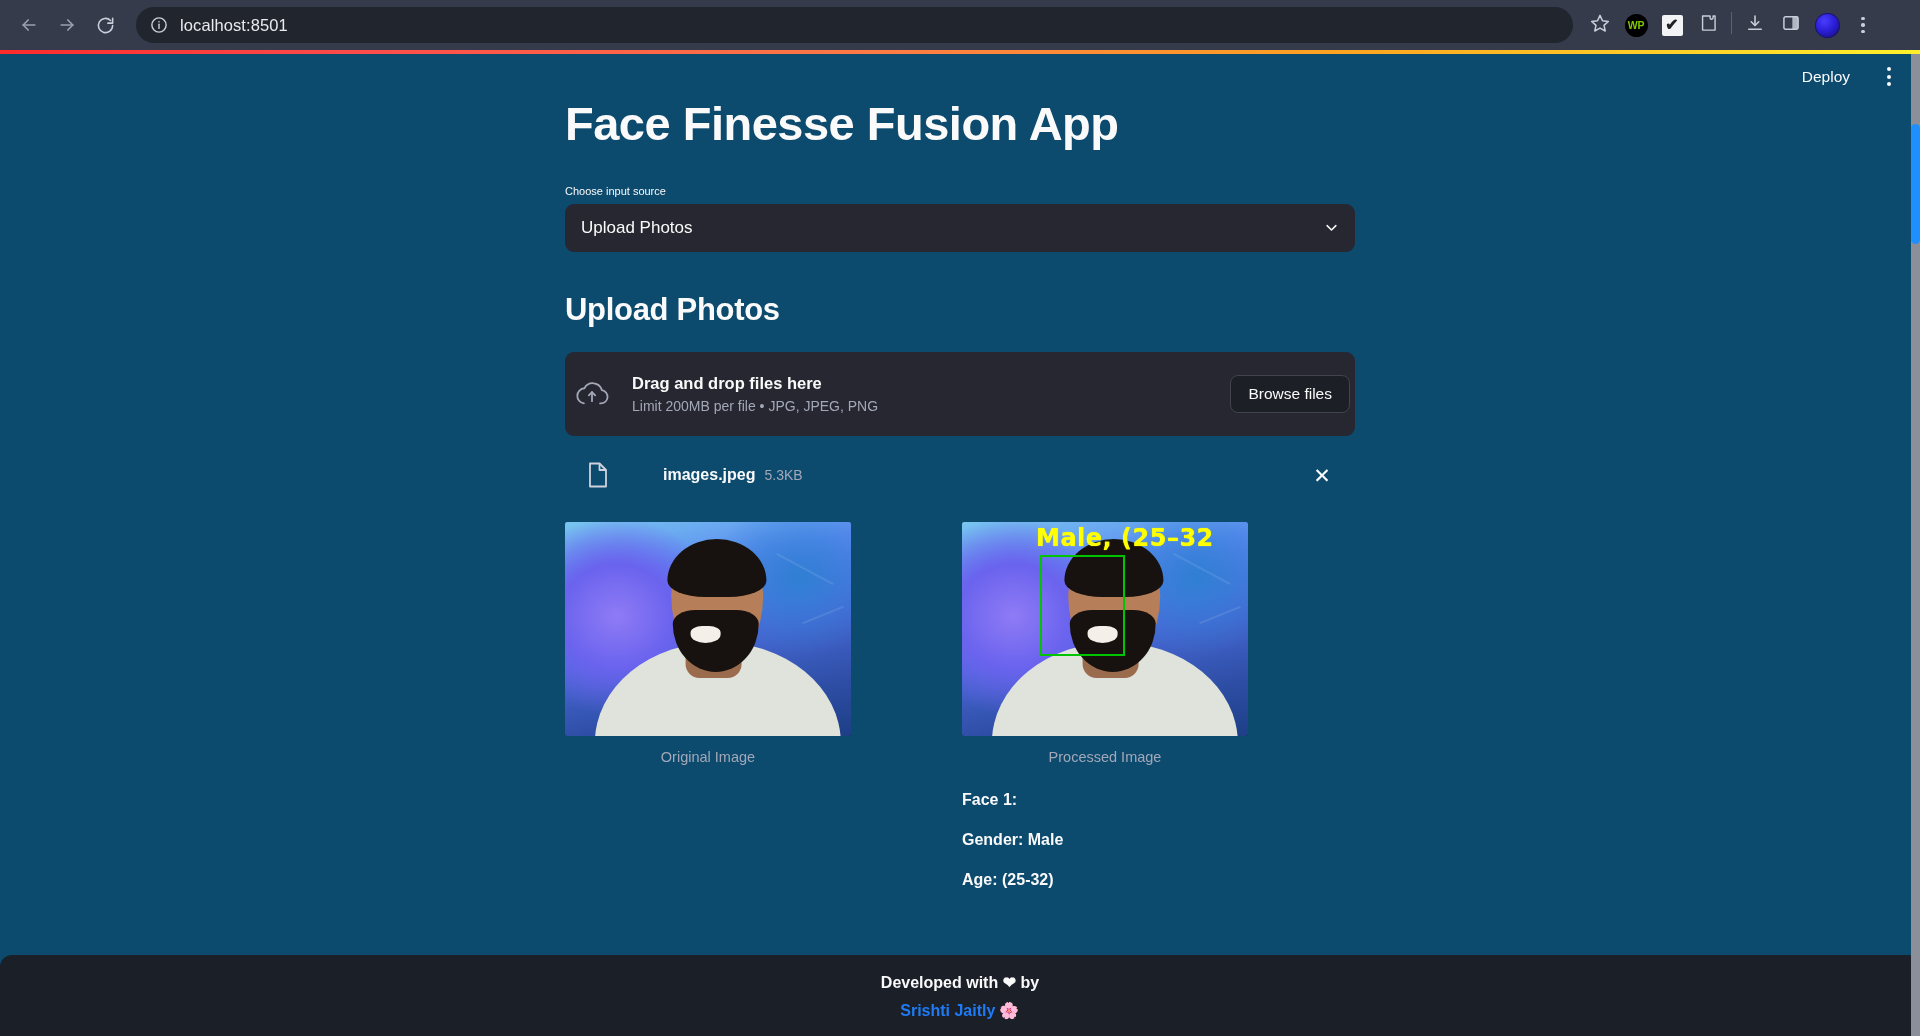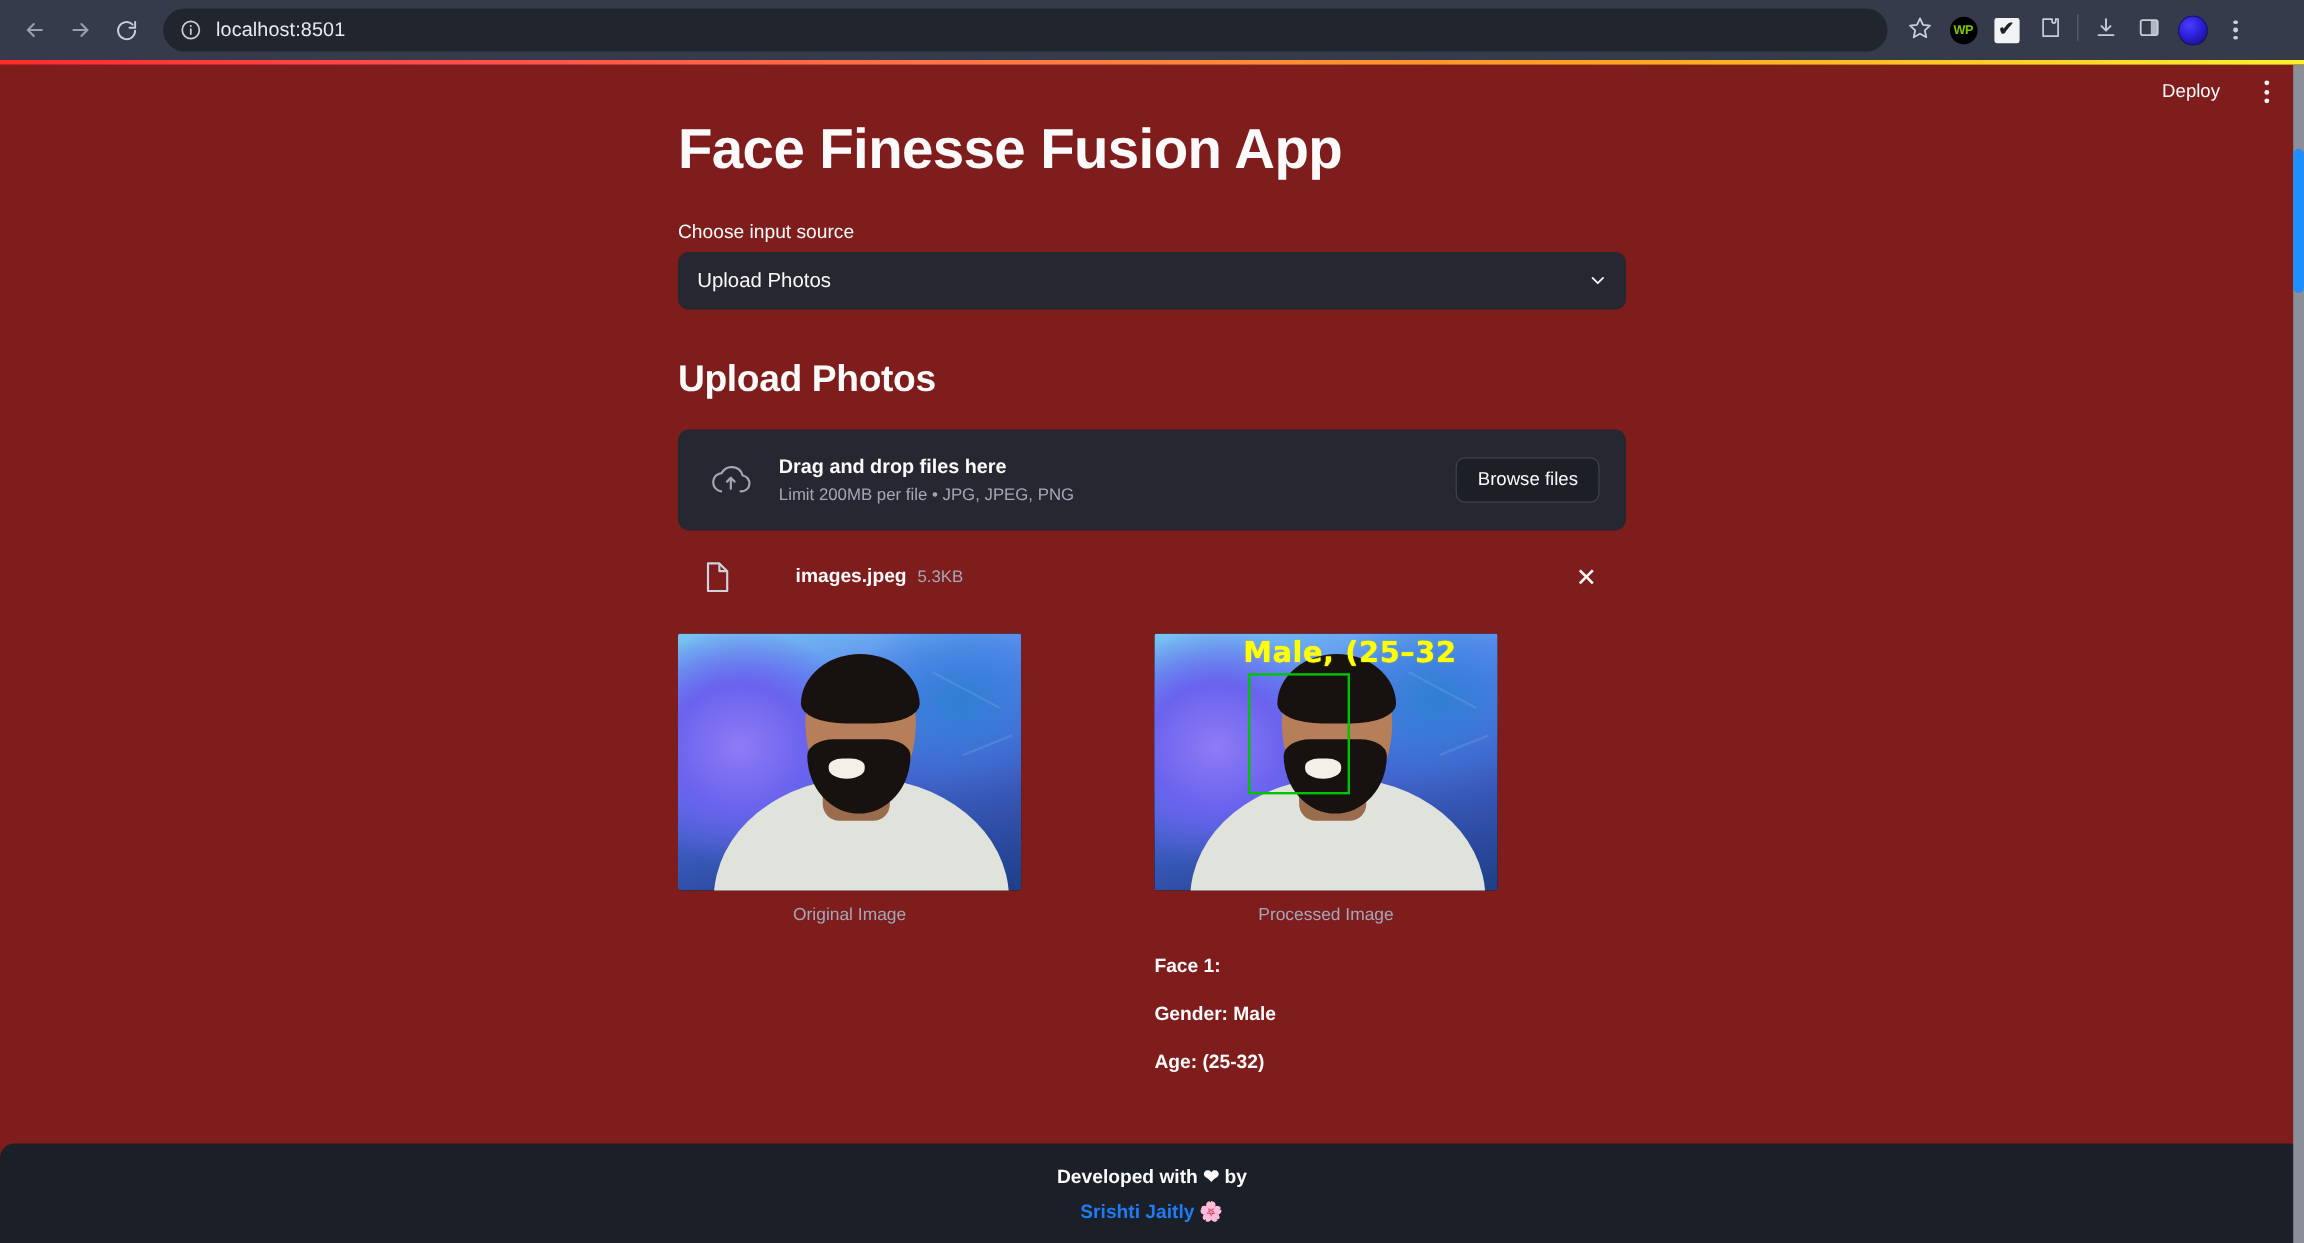--- a/index.html
+++ b/index.html
@@ -109,21 +109,21 @@
   .grad-bar {
     height: 4px;
     width: 100%;
     background: linear-gradient(90deg, #ff2b2b 0%, #ff4b4b 18%, #ff7a45 45%, #ffa421 70%, #fff02b 100%);
   }
 
   
   .app {
     position: relative;
     height: 982px;
-    background: #7f1d1d;
+    background: #0c4a6e;
     overflow: hidden;
   }
 
   .app-header {
     position: absolute;
     top: 0; right: 0;
     height: 45px;
     display: flex;
     align-items: center;
     gap: 18px;
@@ -162,21 +162,21 @@
   h2.section-title {
     color: #fafafa;
     font-size: 31px;
     font-weight: 700;
     letter-spacing: -.3px;
     margin-bottom: 24px;
   }
 
   .field-label {
     color: #fafafa;
-    font-size: 16px;
+    font-size: 11px;
     margin-bottom: 7px;
   }
 
   
   .select-box {
     height: 48px;
     background: #262730;
     border-radius: 9px;
     display: flex;
     align-items: center;
@@ -190,21 +190,21 @@
     font-size: 14px;
     line-height: 1;
   }
 
   .gap-40 { height: 40px; }
 
   
   .dropzone {
     background: #262730;
     border-radius: 9px;
-    padding: 22px 22px;
+    padding: 22px 5px;
     display: flex;
     align-items: center;
     gap: 18px;
   }
   .cloud-icon { flex: 0 0 auto; color: #a3a8b8; width: 44px; display:flex; align-items:center; justify-content:center;}
   .dz-text { flex: 1 1 auto; }
   .dz-title { color: #fafafa; font-size: 16.5px; font-weight: 600; margin-bottom: 5px; }
   .dz-sub { color: #a3a8b8; font-size: 14px; }
   .browse-btn {
     flex: 0 0 auto;

